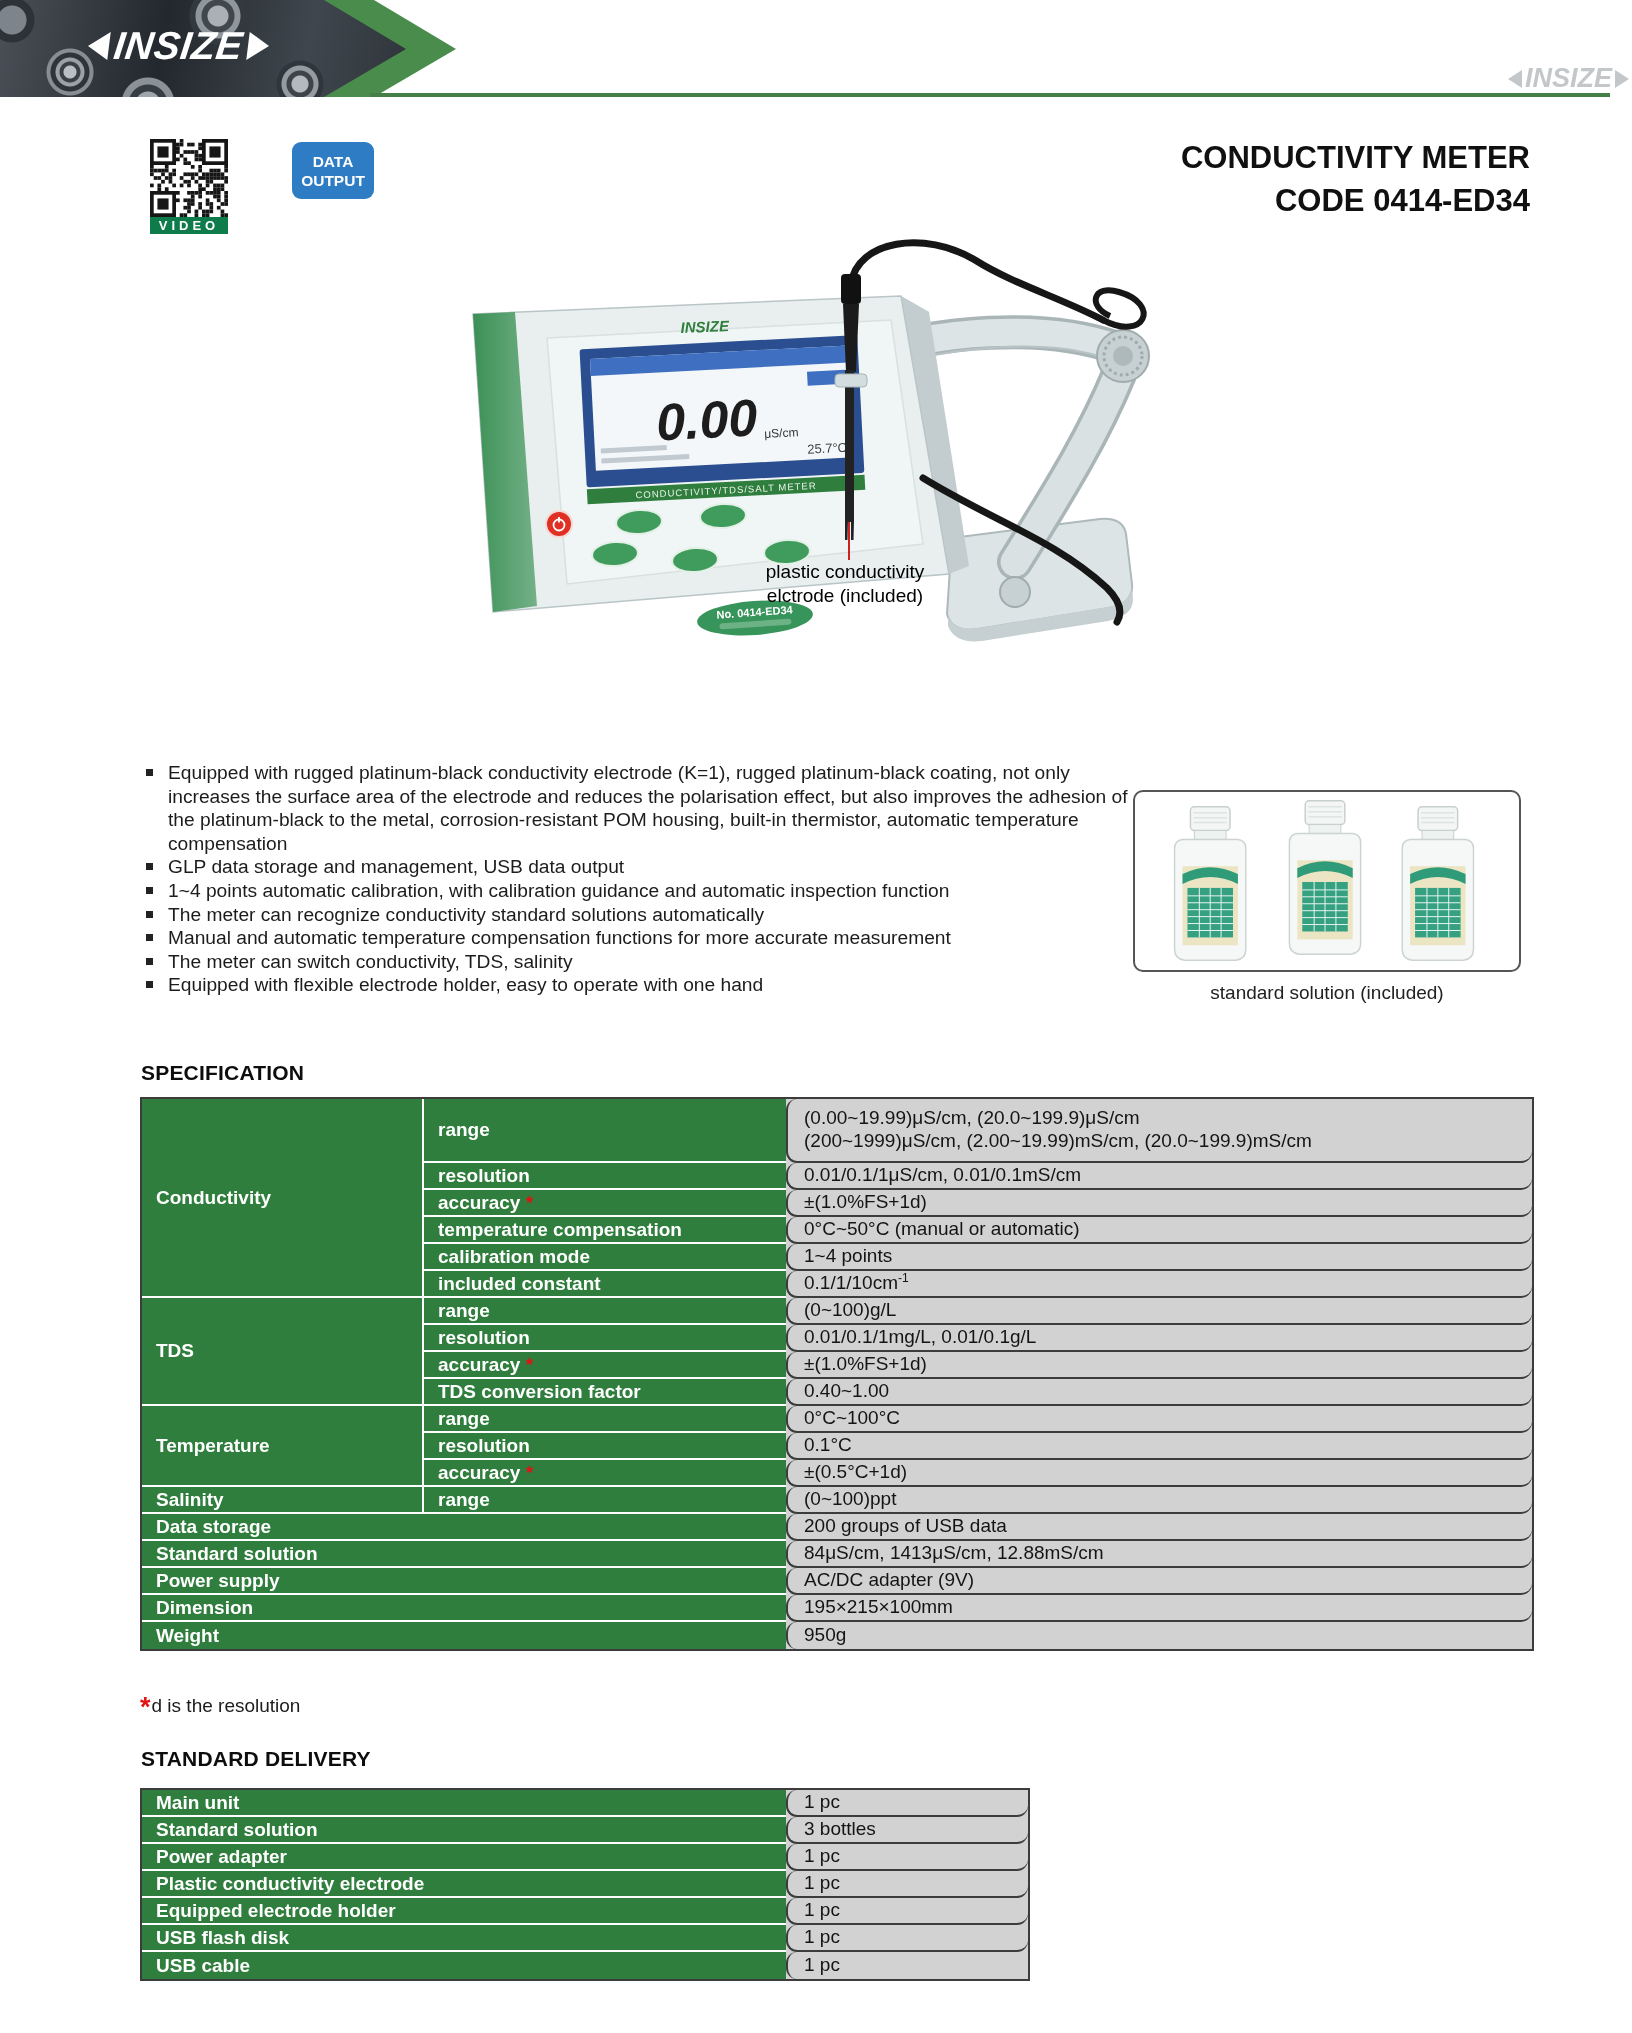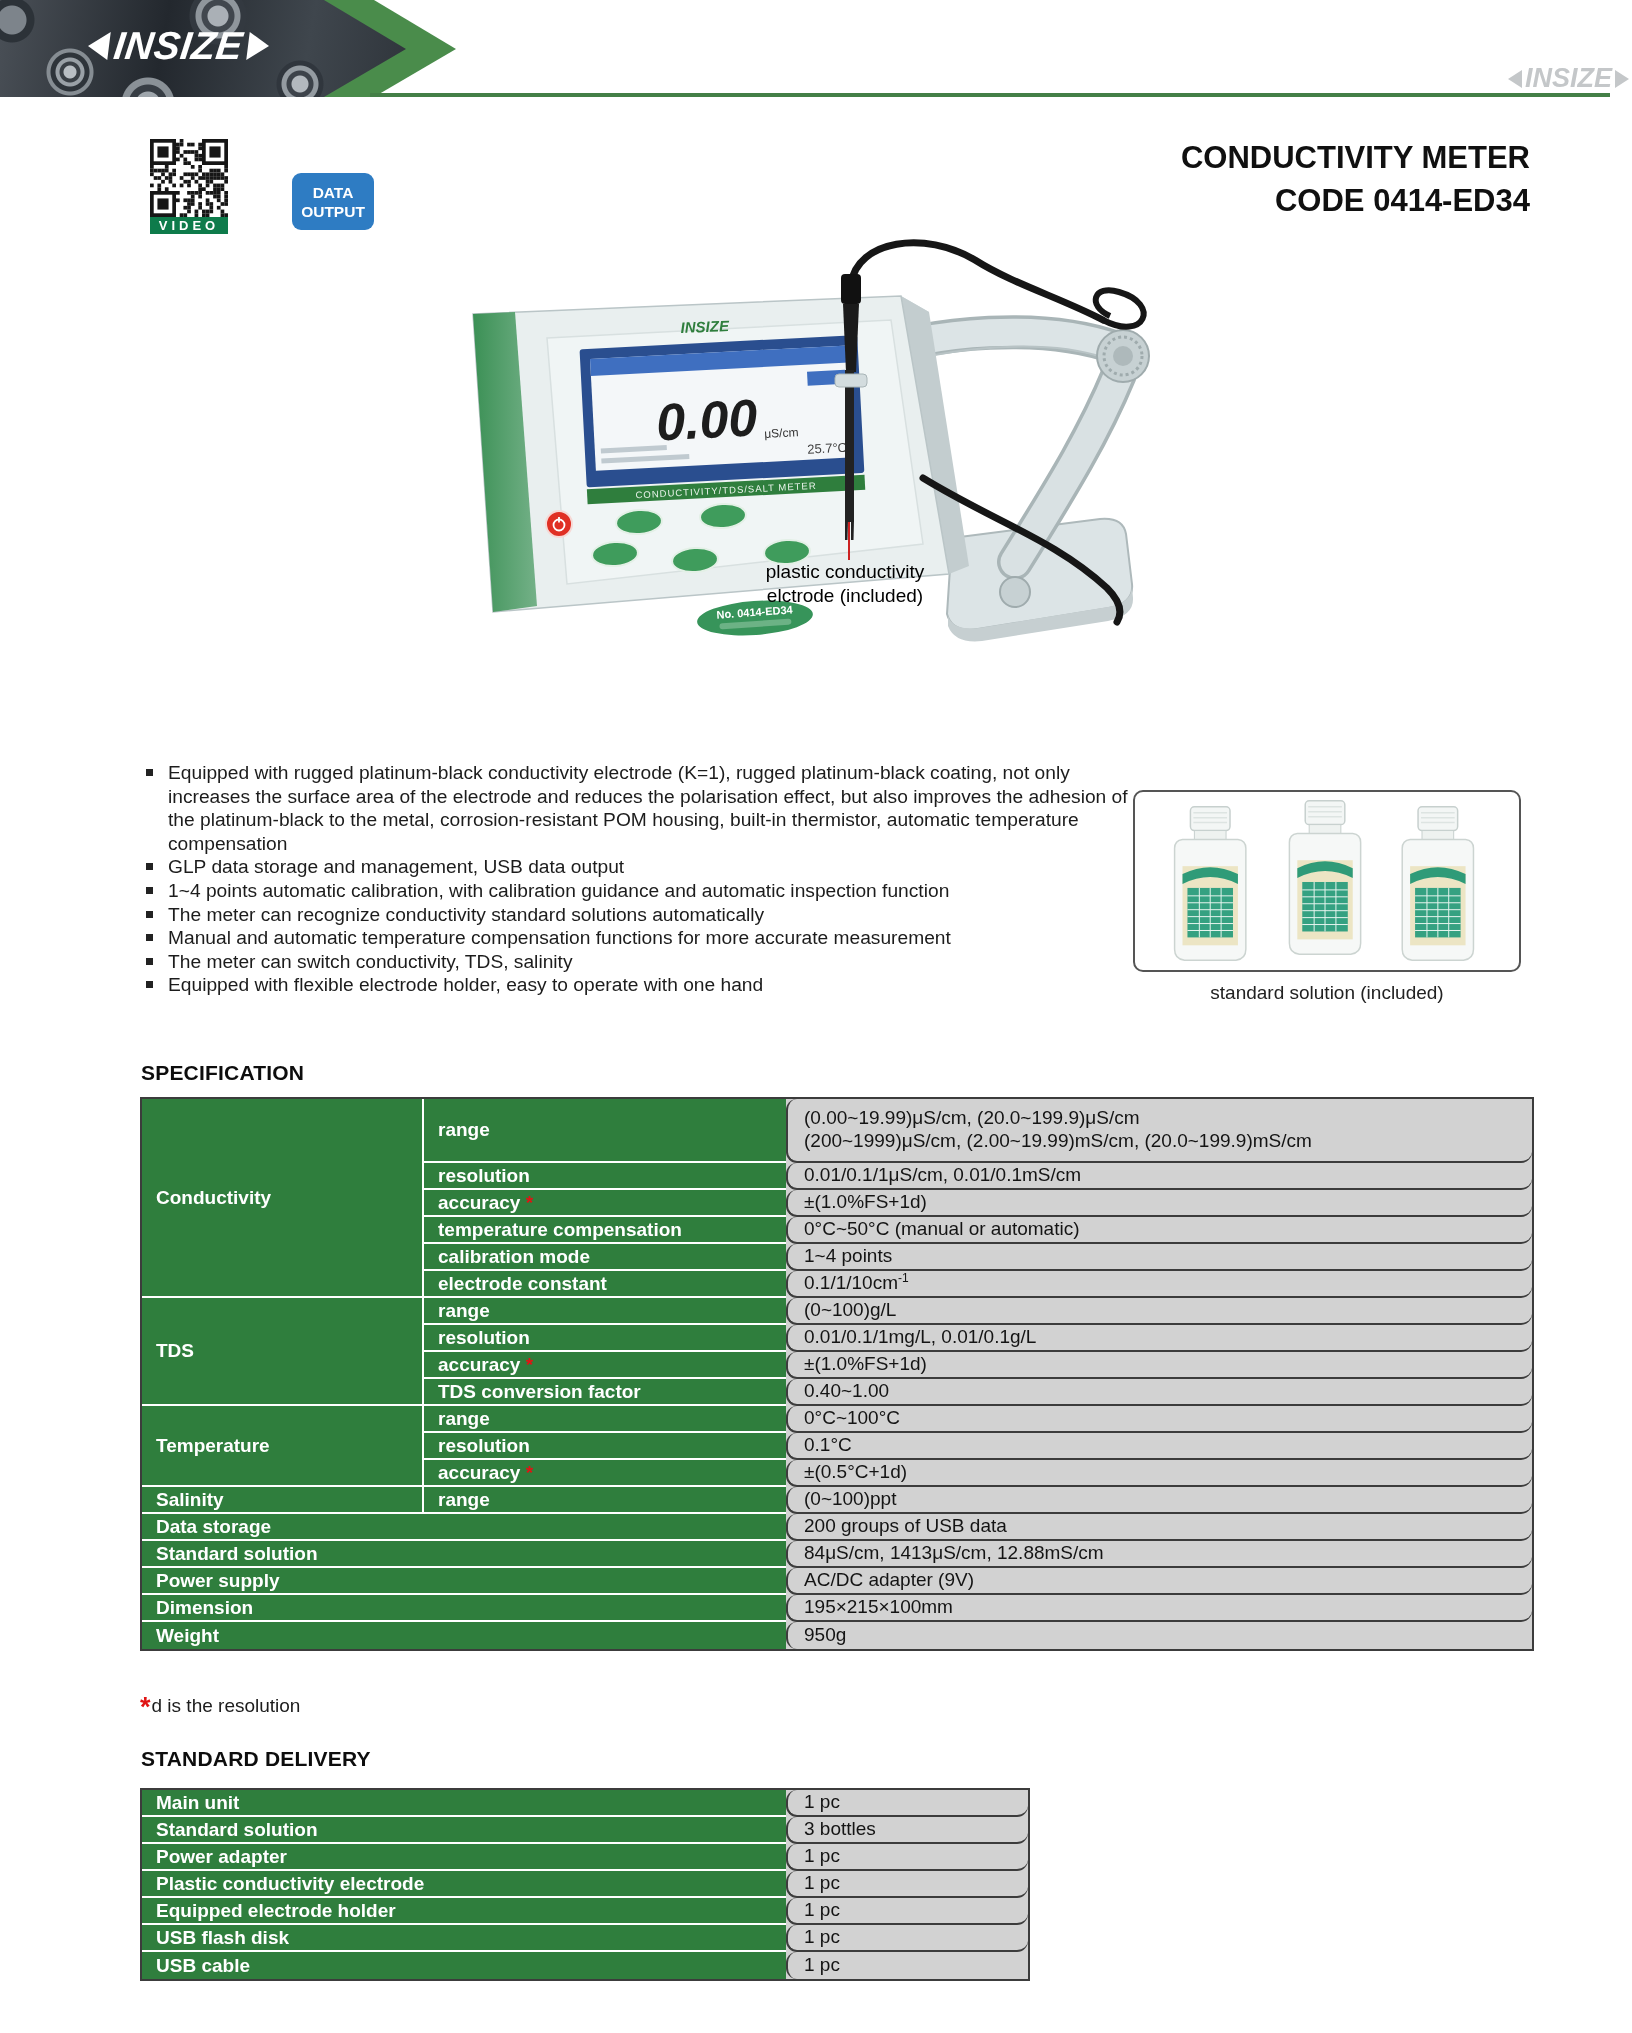--- a/index.html
+++ b/index.html
@@ -29,21 +29,21 @@
   .tri-gl{border-style:solid;border-color:transparent;border-width:9px 14px 9px 0;border-right-color:#c4c7c9;}
   .tri-gr{border-style:solid;border-color:transparent;border-width:9px 0 9px 14px;border-left-color:#c4c7c9;}
   .wm .logo-text{font-size:27px;font-weight:bold;font-style:italic;color:#c4c7c9;}
   .hr-green{position:absolute;left:370px;top:93px;width:1240px;height:4px;background:#447f47;}
   
   .qr{position:absolute;left:150px;top:139px;width:78px;height:78px;}
   .video-tag{position:absolute;left:150px;top:217px;width:78px;height:17px;background:var(--vgreen);
      color:#fff;font-weight:bold;font-size:13px;letter-spacing:4px;text-align:center;line-height:17px;}
   .data-output{position:absolute;left:292px;top:142px;width:82px;height:57px;background:var(--blue);
      border-radius:9px;color:#fff;font-weight:bold;font-size:15.5px;line-height:19px;
-     display:flex;align-items:center;justify-content:center;text-align:center;margin-top:31px;}
+     display:flex;align-items:center;justify-content:center;text-align:center;}
   
   .title{position:absolute;right:102px;top:136px;text-align:right;font-weight:bold;font-size:31px;line-height:43px;color:#101010;}
   
   .figure{position:absolute;left:455px;top:222px;width:720px;height:440px;}
   .probe-caption{position:absolute;left:752px;top:560px;width:186px;text-align:center;
      font-size:19px;line-height:24px;color:#000000;}
   
   .features{position:absolute;left:141px;top:761px;width:990px;margin:0;padding:0;list-style:none;}
   .features li{position:relative;padding-left:27px;font-size:19.2px;line-height:23.6px;color:#1c1c1c;}
   .features li::before{content:"";position:absolute;left:5px;top:8px;width:7px;height:7px;background:#222;}
@@ -404,21 +404,21 @@
           </tr>
           <tr>
             <td class="lbl">temperature compensation</td>
             <td class="val">0°C~50°C (manual or automatic)</td>
           </tr>
           <tr>
             <td class="lbl">calibration mode</td>
             <td class="val">1~4 points</td>
           </tr>
           <tr>
-            <td class="lbl">electrode constant</td>
+            <td class="lbl">included constant</td>
             <td class="val">0.1/1/10cm<sup>-1</sup></td>
           </tr>
           <tr>
             <td class="cat" rowspan="4">TDS</td>
             <td class="lbl">range</td>
             <td class="val">(0~100)g/L</td>
           </tr>
           <tr>
             <td class="lbl">resolution</td>
             <td class="val">0.01/0.1/1mg/L, 0.01/0.1g/L</td>

